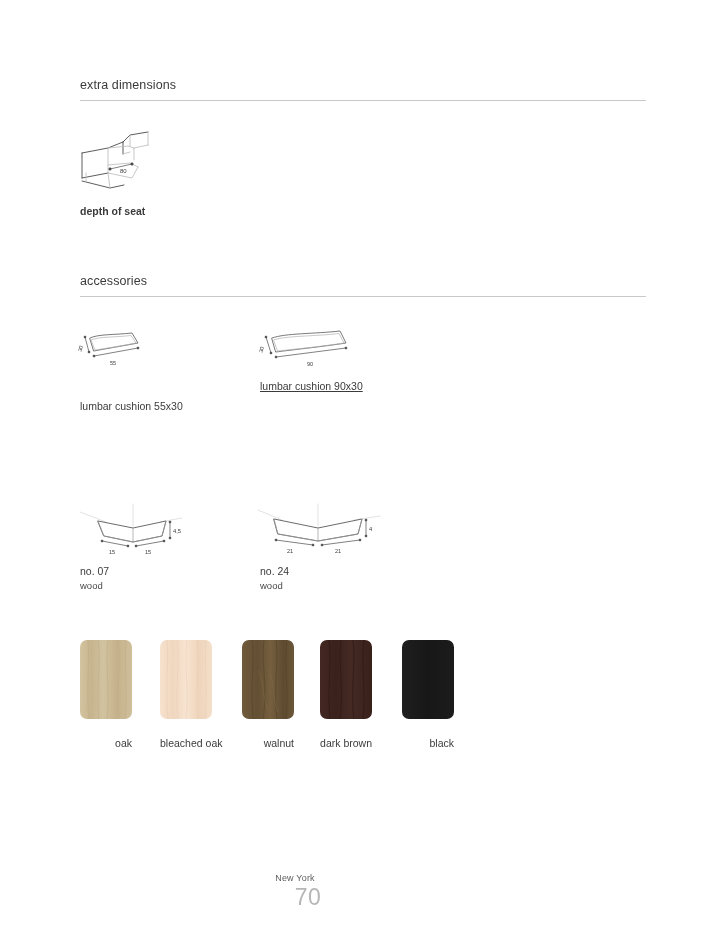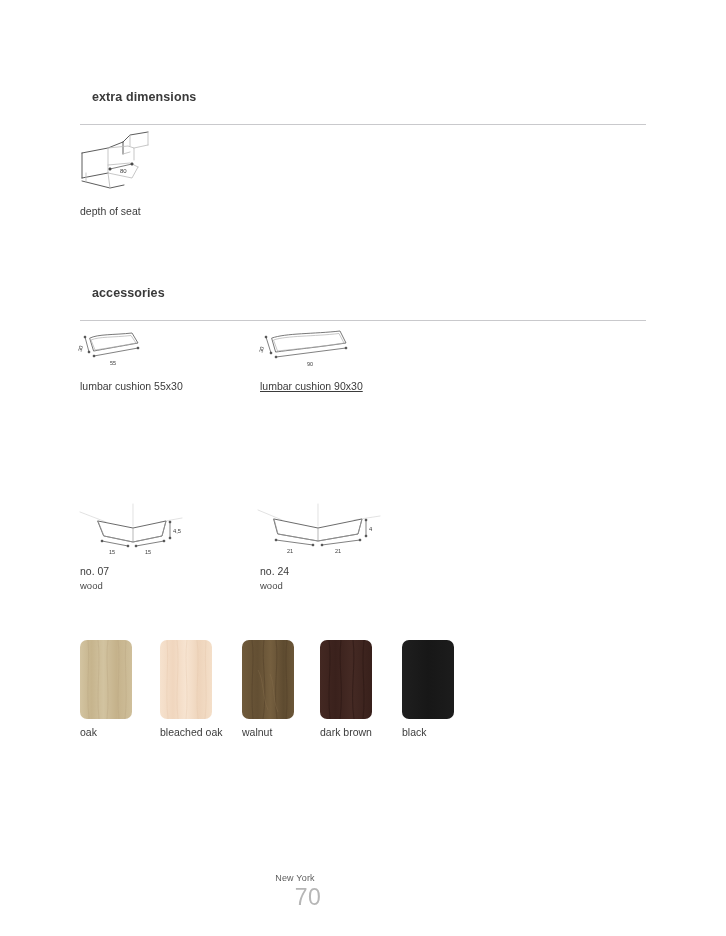--- a/index.html
+++ b/index.html
@@ -25,25 +25,25 @@
   }
 
   
   .section {
     position: absolute;
     left: 80px;
     width: 566px;
   }
   .section-title {
     font-size: 12.5px;
-    font-weight: 700;
+    font-weight: 400;
     color: #3a3a3a;
     letter-spacing: 0.1px;
     line-height: 14px;
-    margin: 12px;
+    margin: 0;
     padding-bottom: 8px;
   }
   .section-rule {
     width: 566px;
     height: 1px;
     background: #c9c9cc;
   }
 
   
   .caption {
@@ -81,25 +81,26 @@
     height: 79px;
     border-radius: 7px;
     position: relative;
     overflow: hidden;
   }
   .swatch .grain {
     position: absolute;
     left: 0; top: 0; right: 0; bottom: 0;
   }
   .swatch-label {
-    margin-top: 7px;
+    margin-top: 18px;
     font-size: 10.5px;
     color: #3b3b3b;
     white-space: nowrap;
     line-height: 13px;
+    text-align: right;
   }
 
   
   .footer {
     position: absolute;
     left: 0;
     top: 872px;
     width: 590px;
     text-align: center;
   }
@@ -156,21 +157,21 @@
 
       <g stroke="#4a4a4a" stroke-width="0.7" fill="#4a4a4a">
         <path d="M32 43 L54 38" stroke-linecap="round"></path>
         <circle cx="32" cy="43" r="1.2"></circle>
         <circle cx="54" cy="38" r="1.2"></circle>
       </g>
       <text x="42" y="47" font-family="Liberation Sans, sans-serif" font-size="6" fill="#3b3b3b">80</text>
     </svg>
   </div>
 
-  <div class="caption" style="left:80px; top:205px;">depth of seat</div>
+  <div class="caption" style="left:80px; top:205px;font-weight:bold;">depth of seat</div>
 
   <div class="section" style="top:274px;">
     <div class="section-title">accessories</div>
     <div class="section-rule"></div>
   </div>
 
   <div class="drawing" style="left:76px; top:326px;">
     <svg width="80" height="46" viewBox="0 0 80 46" fill="none">
       <g stroke="#6a6a6a" stroke-width="0.9" stroke-linejoin="round" stroke-linecap="round" fill="#ffffff">
         <path d="M14 12 C22 8, 38 9, 56 7 L62 17 C46 20, 28 23, 18 25 Z"></path>
@@ -188,21 +189,21 @@
 
       <g stroke="#4a4a4a" stroke-width="0.7" fill="#4a4a4a">
         <path d="M18 30 L62 22" stroke-linecap="round"></path>
         <circle cx="18" cy="30" r="1"></circle>
         <circle cx="62" cy="22" r="1"></circle>
       </g>
       <text x="34" y="39" font-family="Liberation Sans, sans-serif" font-size="5.5" fill="#3b3b3b">55</text>
     </svg>
   </div>
 
-  <div class="caption" style="left:80px; top:380px;">lumbar cushion 55x30</div>
+  <div class="caption" style="left:80px; top:400px;">lumbar cushion 55x30</div>
 
   <div class="drawing" style="left:256px; top:326px;">
     <svg width="100" height="46" viewBox="0 0 100 46" fill="none">
       <g stroke="#6a6a6a" stroke-width="0.9" stroke-linejoin="round" stroke-linecap="round" fill="#ffffff">
         <path d="M16 12 C30 7, 58 8, 84 5 L90 17 C64 21, 34 24, 20 26 Z"></path>
       </g>
       <g stroke="#b0b0b0" stroke-width="0.7" fill="none" stroke-linejoin="round">
         <path d="M17.5 14 C31 9.5, 58 10.5, 83 7.5 L88 17 C63 21, 35 23.5, 21.5 25 Z"></path>
       </g>
 

